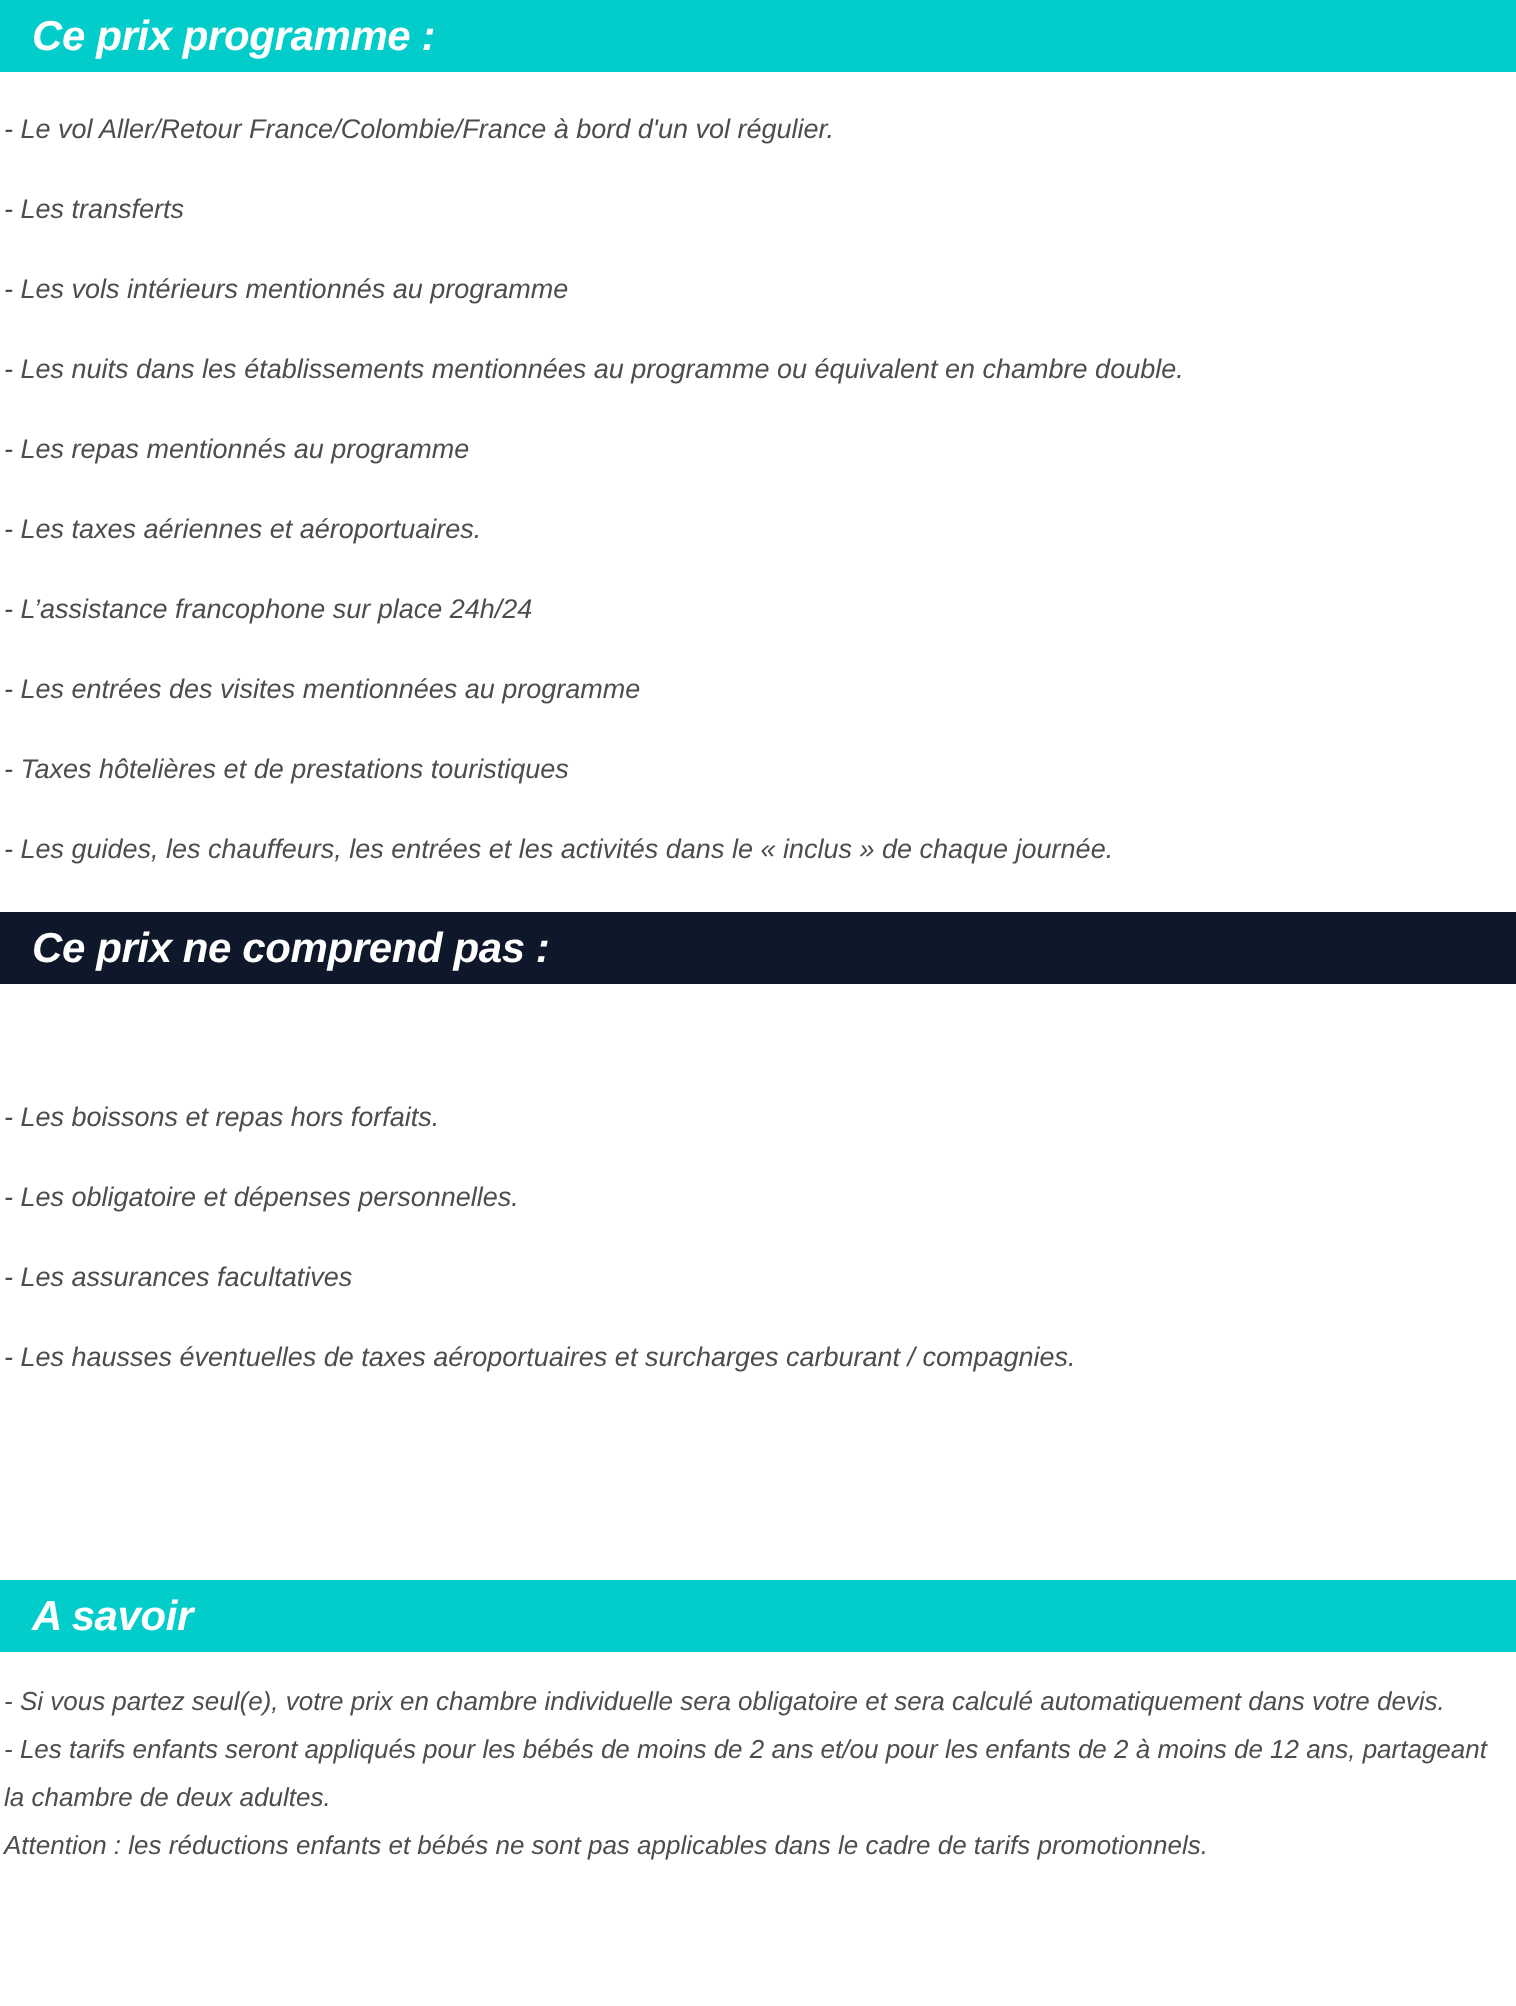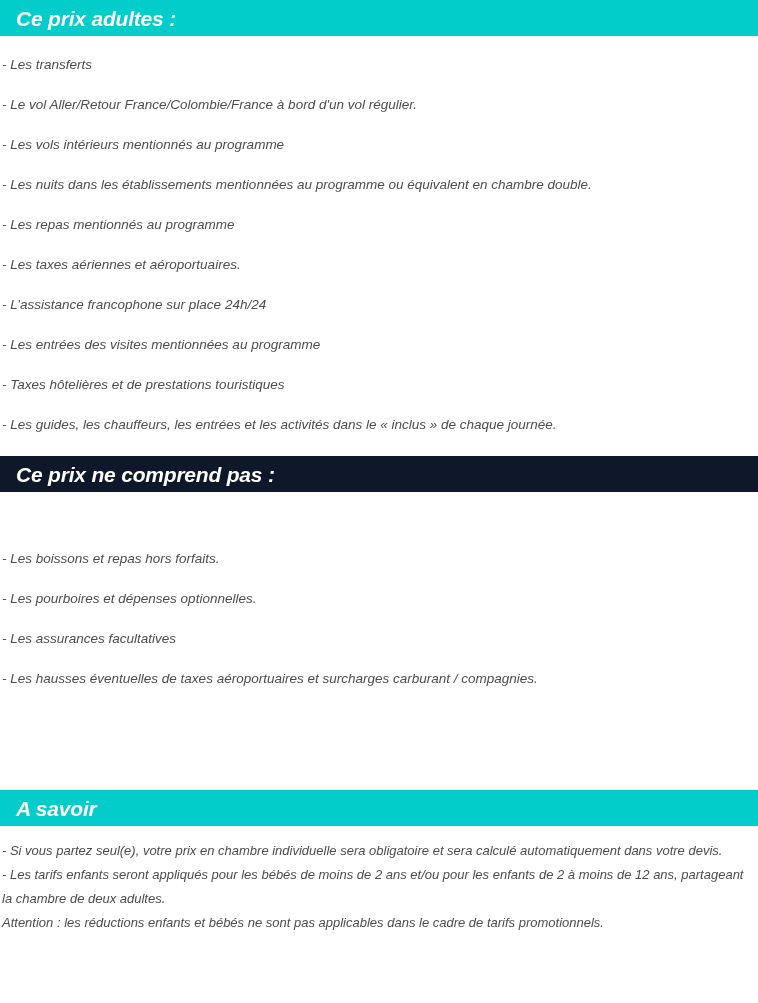--- a/index.html
+++ b/index.html
@@ -83,41 +83,41 @@
     line-height: 24px;
     padding-left: 2px;
     padding-right: 8px;
     white-space: normal;
   }
 </style>
 </head>
 <body style="background: rgb(255, 255, 255);">
 
 <div class="section-bar" style="background: rgb(2, 205, 203);">
-  <span class="bar-title" style="color: rgb(255, 255, 255);">Ce prix adultes :</span>
+  <span class="bar-title" style="color: rgb(255, 255, 255);">Ce prix programme :</span>
 </div>
 <ul class="items" id="section-included-list">
+  <li class="item" style="color: rgb(77, 77, 77);">- Le vol Aller/Retour France/Colombie/France à bord d'un vol régulier.</li>
   <li class="item" style="color: rgb(77, 77, 77);">- Les transferts</li>
-  <li class="item" style="color: rgb(77, 77, 77);">- Le vol Aller/Retour France/Colombie/France à bord d'un vol régulier.</li>
   <li class="item" style="color: rgb(77, 77, 77);">- Les vols intérieurs mentionnés au programme</li>
   <li class="item" style="color: rgb(77, 77, 77);">- Les nuits dans les établissements mentionnées au programme ou équivalent en chambre double.</li>
   <li class="item" style="color: rgb(77, 77, 77);">- Les repas mentionnés au programme</li>
   <li class="item" style="color: rgb(77, 77, 77);">- Les taxes aériennes et aéroportuaires.</li>
   <li class="item" style="color: rgb(77, 77, 77);">- L’assistance francophone sur place 24h/24</li>
   <li class="item" style="color: rgb(77, 77, 77); font-style: italic;">- Les entrées des visites mentionnées au programme</li>
   <li class="item" style="color: rgb(77, 77, 77);">- Taxes hôtelières et de prestations touristiques</li>
   <li class="item" style="color: rgb(77, 77, 77);">- Les guides, les chauffeurs, les entrées et les activités dans le « inclus » de chaque journée.</li>
 </ul>
 
 <div class="section-bar" style="background: #0f172a;">
   <span class="bar-title" style="color: rgb(255, 255, 255);">Ce prix ne comprend pas :</span>
 </div>
 <ul class="items" id="section-excluded-list">
   <li class="item" style="color: rgb(77, 77, 77); margin-top: 38px;">- Les boissons et repas hors forfaits.</li>
-  <li class="item" style="color: rgb(77, 77, 77);">- Les pourboires et dépenses optionnelles.</li>
+  <li class="item" style="color: rgb(77, 77, 77);">- Les obligatoire et dépenses personnelles.</li>
   <li class="item" style="color: rgb(77, 77, 77);">- Les assurances facultatives</li>
   <li class="item" style="color: rgb(77, 77, 77);">- Les hausses éventuelles de taxes aéroportuaires et surcharges carburant / compagnies.</li>
 </ul>
 
 <div class="pre-note-spacer"></div>
 
 <div class="section-bar" style="background: rgb(2, 205, 203);">
   <span class="bar-title" style="color: rgb(255, 255, 255);">A savoir</span>
 </div>
 <div id="section-note-list">

